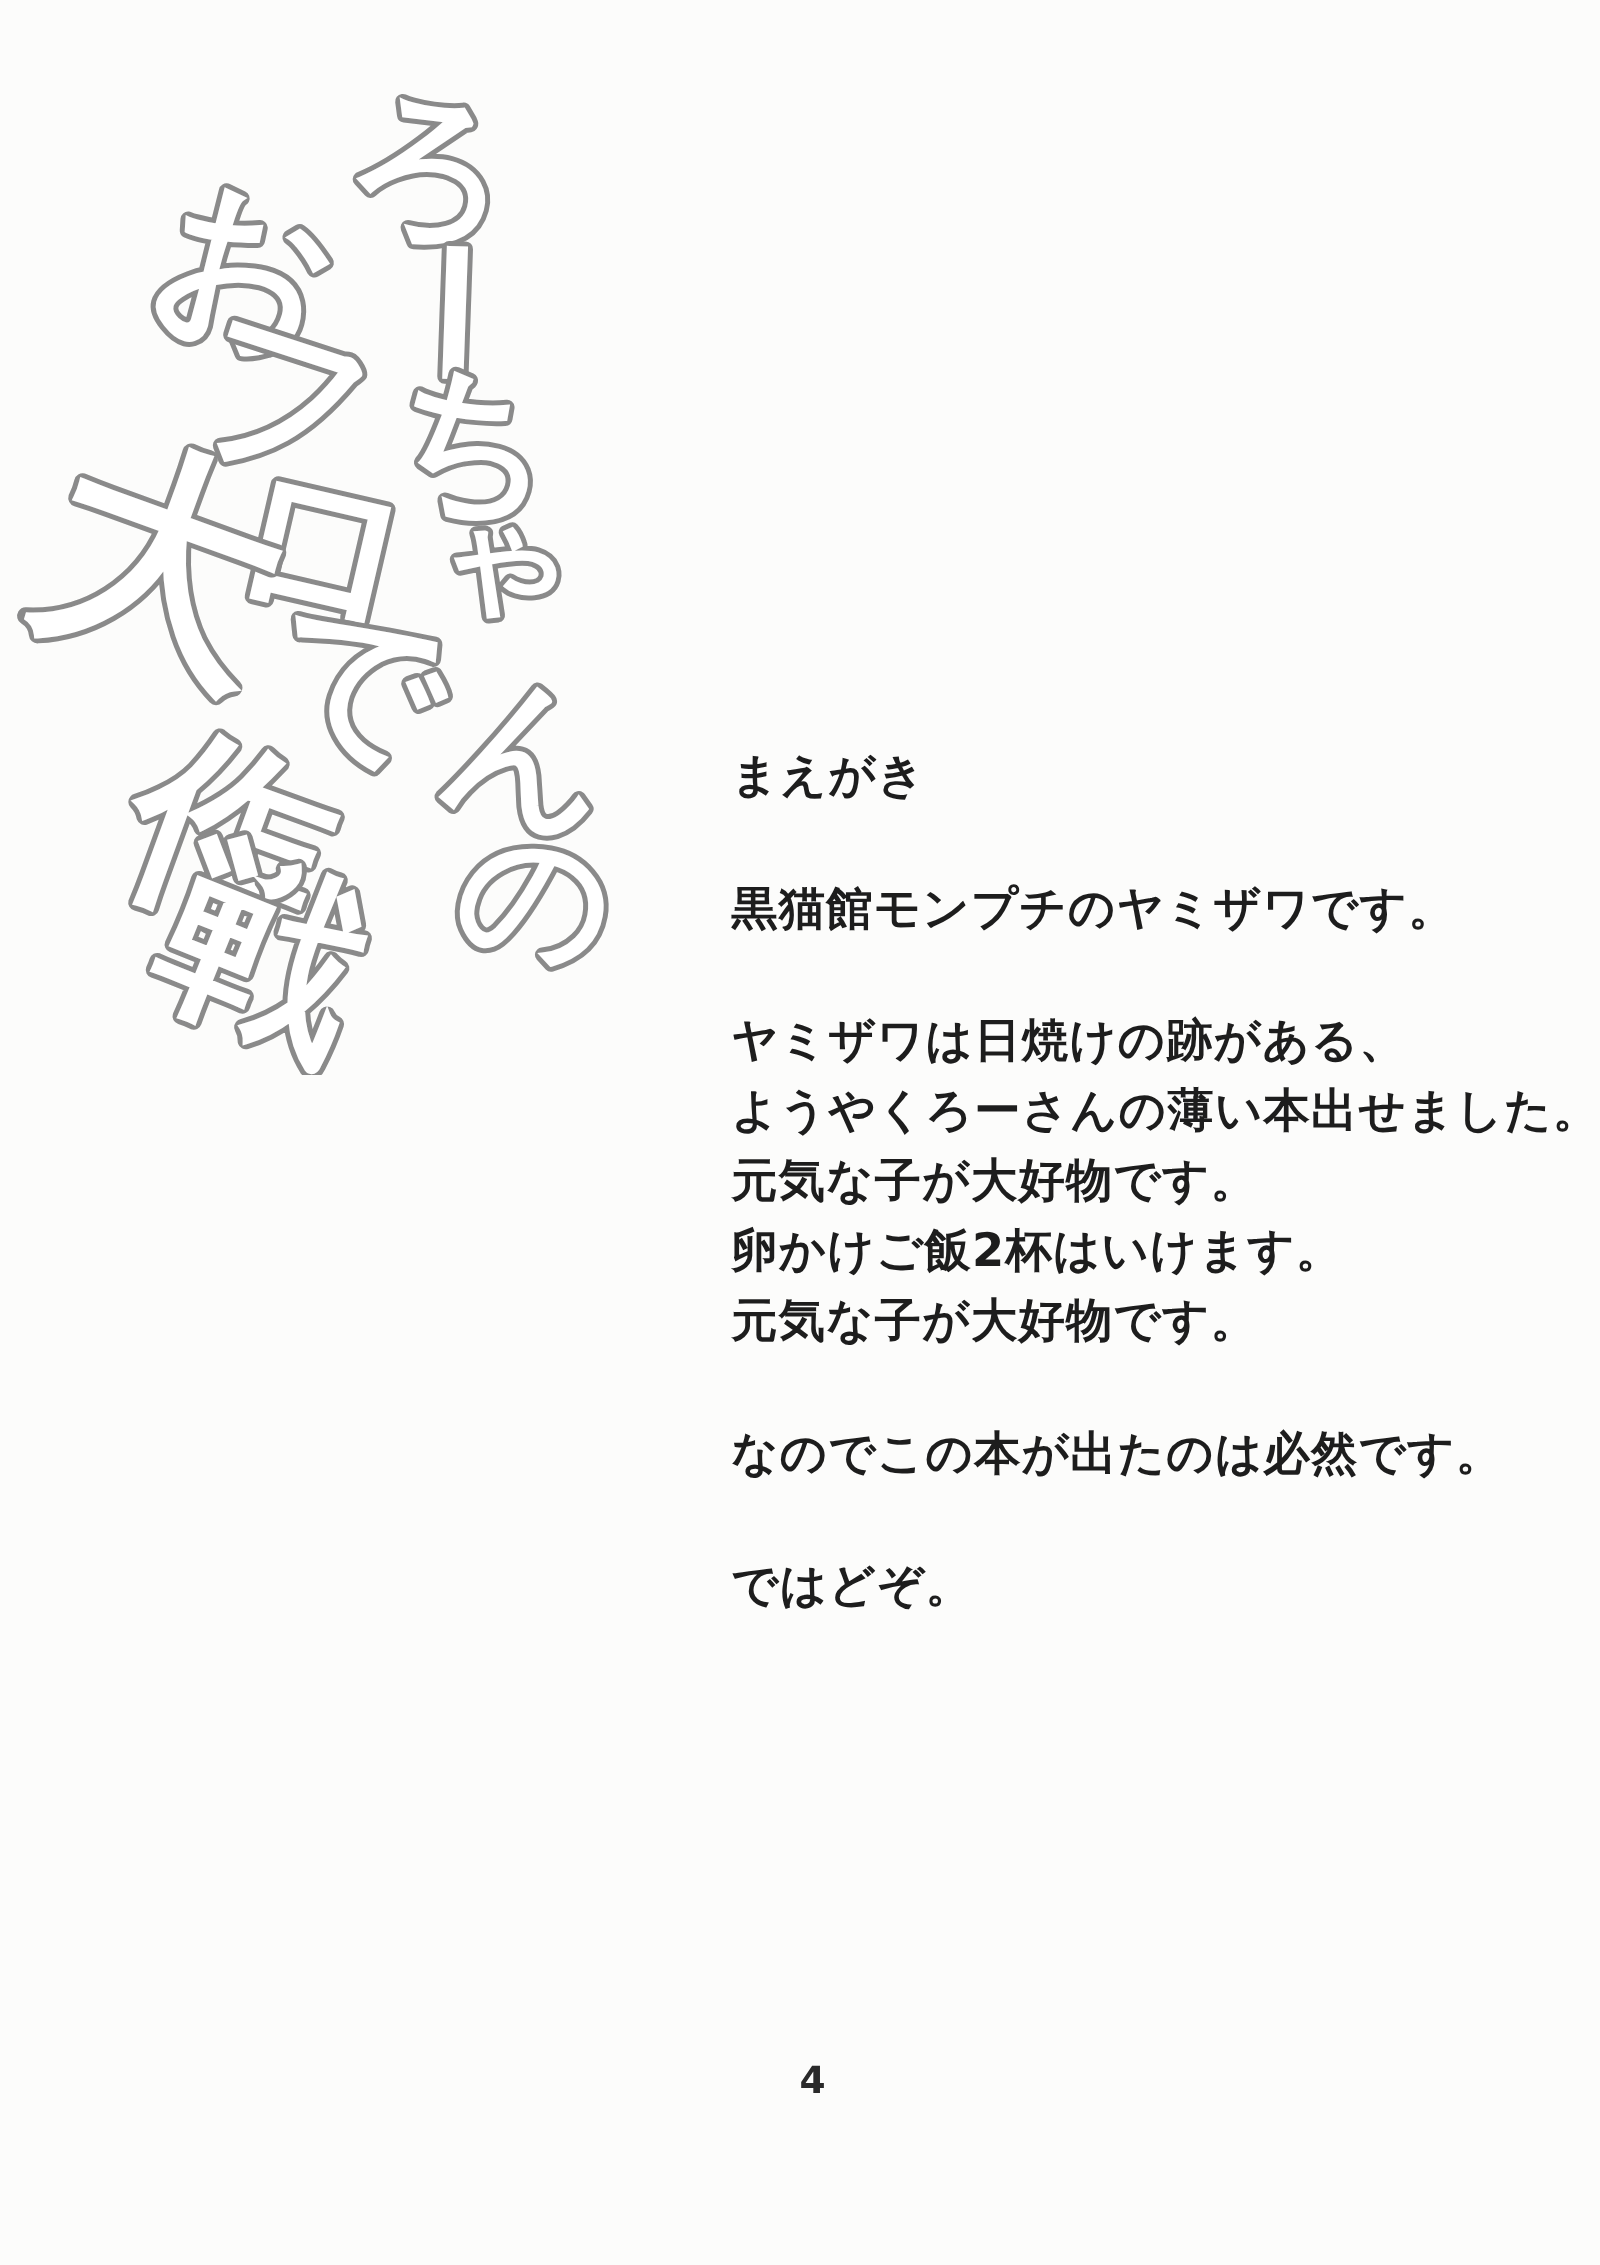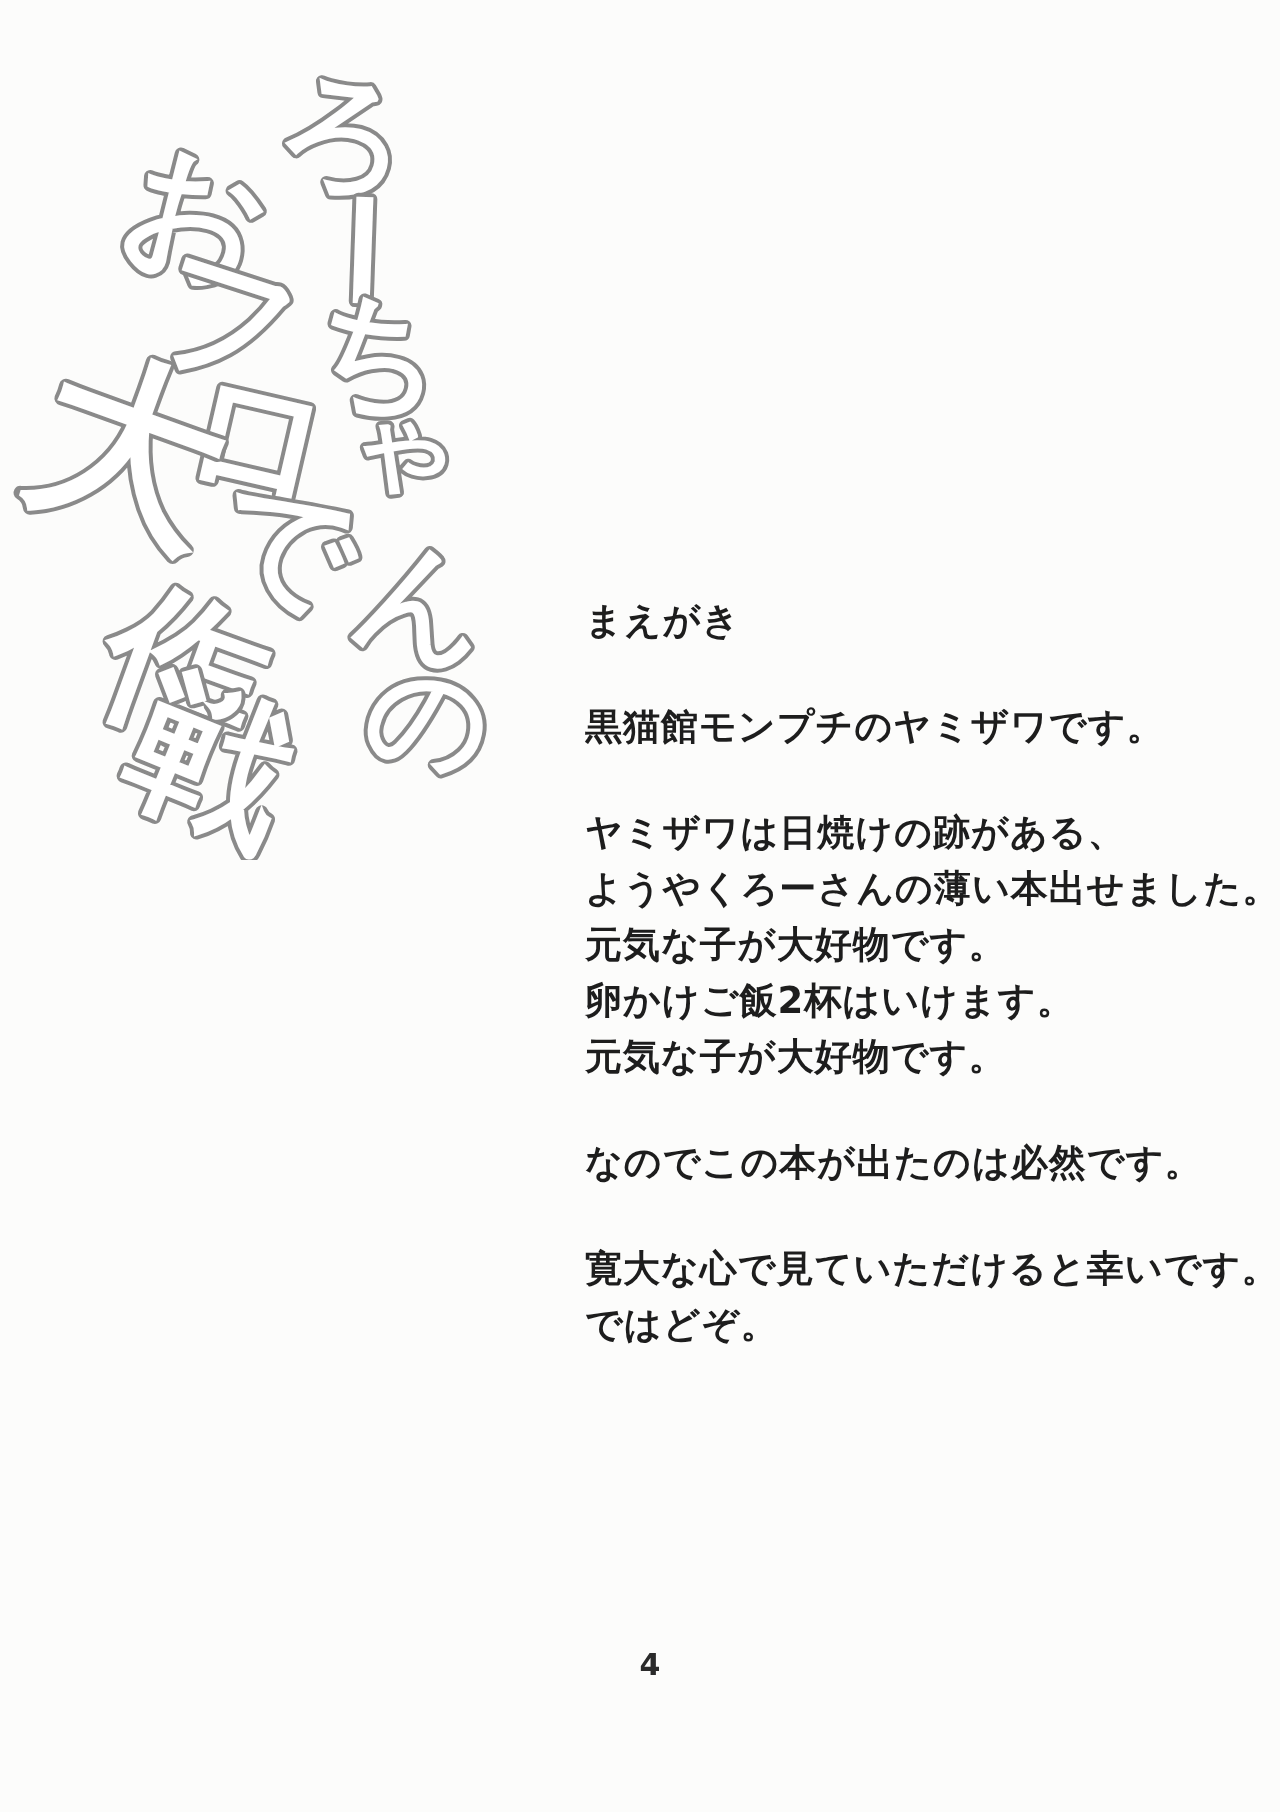--- a/index.html
+++ b/index.html
@@ -105,19 +105,18 @@
       <span class="line">卵かけご飯2杯はいけます。</span>
       <span class="line">元気な子が大好物です。</span>
     </p>
 
     <p class="para">
       <span class="line">なのでこの本が出たのは必然です。</span>
     </p>
 
 
     <p class="para">
-      <span class="line">寛大な心で見ていただけると幸いです。</span>
       <span class="line">ではどぞ。</span>
     </p>
   </main>
 
   <div class="page-number">4</div>
 </div>
 
 </body></html>

